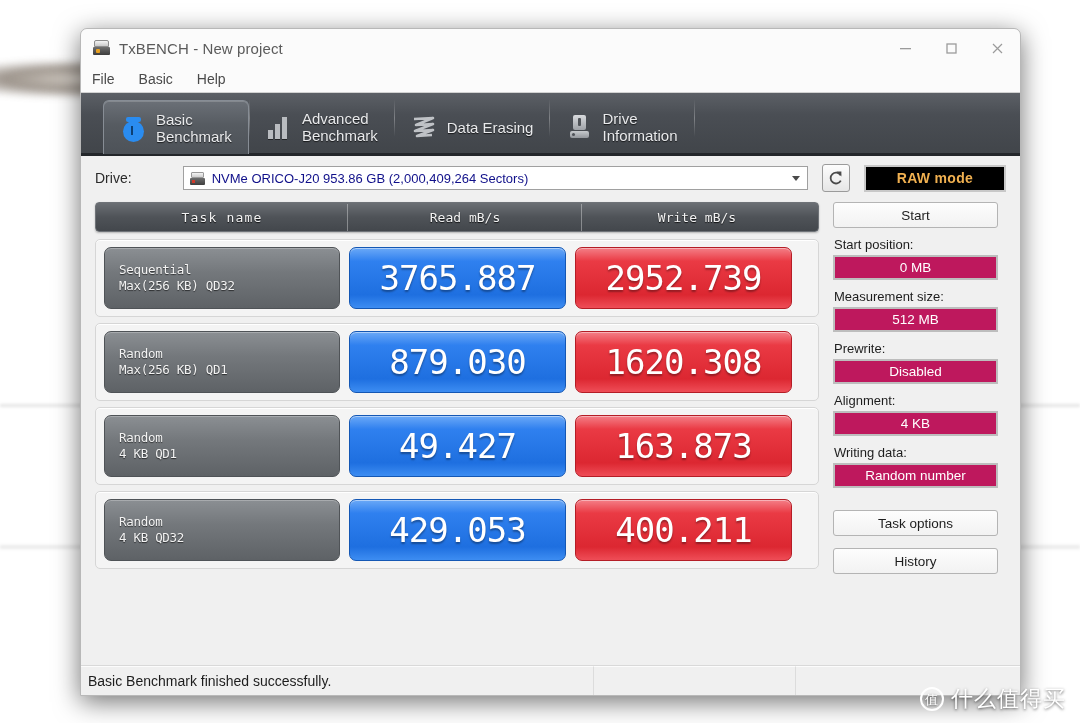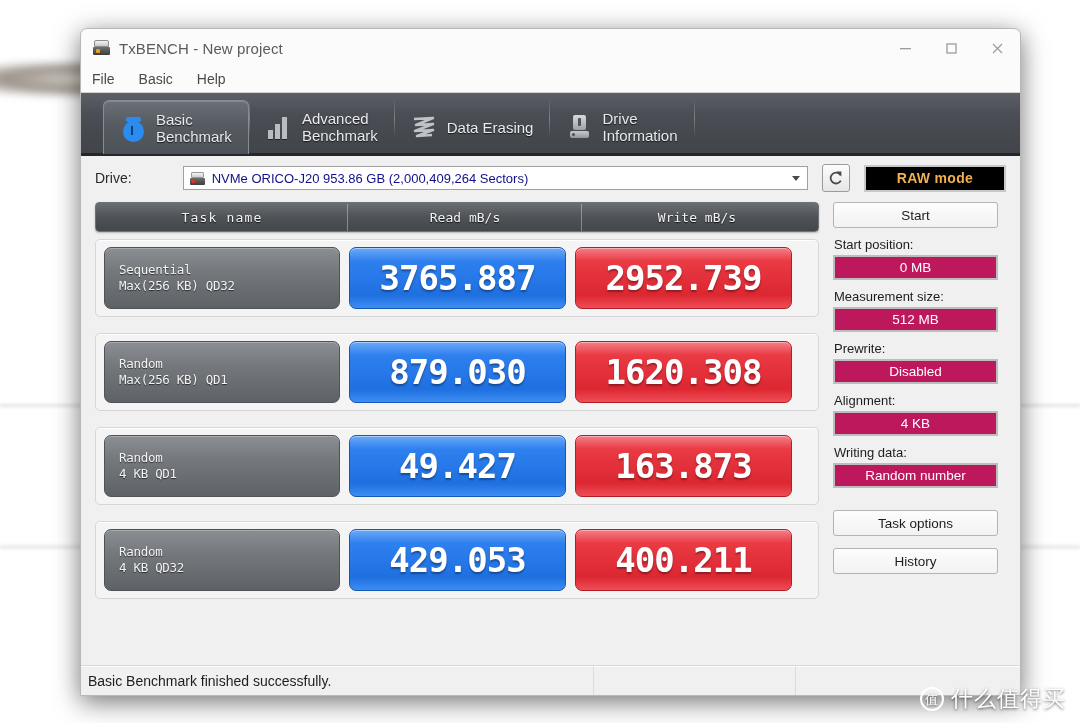--- a/index.html
+++ b/index.html
@@ -229,21 +229,21 @@
   }
   #res-header .col.c1 { width:252px; letter-spacing:1.2px;}
   #res-header .col.c2 { width:234px; }
   #res-header .col.c3 { width:230px; }
   #res-header .col + .col:before {
     content:""; position:absolute; left:-1px; top:-6px; bottom:-6px; width:1px;
     background:rgba(255,255,255,.35);
   }
 
   
-  #rows { margin-top:7px; display:flex; flex-direction:column; gap:16px;justify-content:space-between; }
+  #rows { margin-top:7px; display:flex; flex-direction:column; gap:6px;justify-content:space-between; }
   .res-row {
     height:78px; background:#f4f4f4;
     border:1px solid #d6d6d6; border-radius:5px;
     display:flex; align-items:center; padding:0 8px; gap:9px;
     box-shadow:inset 0 1px 0 #fff;
   }
   .task-cell {
     width:236px; height:62px; flex:0 0 auto;
     background:linear-gradient(180deg,#8b8f93 0%,#74787c 40%,#5e6266 100%);
     border:1px solid #4f5357; border-radius:7px;
@@ -253,21 +253,21 @@
   }
   .task-cell .l1, .task-cell .l2 {
     font-family:"DejaVu Sans Mono", monospace;
     font-size:12.5px; color:#f3f3f3; letter-spacing:-.3px;
     text-shadow:0 1px 1px rgba(0,0,0,.6); line-height:16px;
   }
   .val-cell {
     width:217px; height:62px; flex:0 0 auto; border-radius:7px;
     display:flex; align-items:center; justify-content:center;
     font-family:"DejaVu Sans Mono", monospace;
-    font-weight:bold; font-size:34px; color:#fff;
+    font-weight:normal; font-size:34px; color:#fff;
     letter-spacing:-1px;
     text-shadow:0 2px 2px rgba(0,0,0,.35);
   }
   .val-cell.read {
     background:linear-gradient(180deg,#6ba9f7 0%,#2f80ef 22%,#1e6fe0 78%,#3d8df2 100%);
     border:1px solid #1457b4;
     box-shadow:inset 0 1px 0 rgba(255,255,255,.45);
   }
   .val-cell.write {
     background:linear-gradient(180deg,#f47f87 0%,#ea3a44 22%,#dc2731 78%,#ef4d57 100%);

